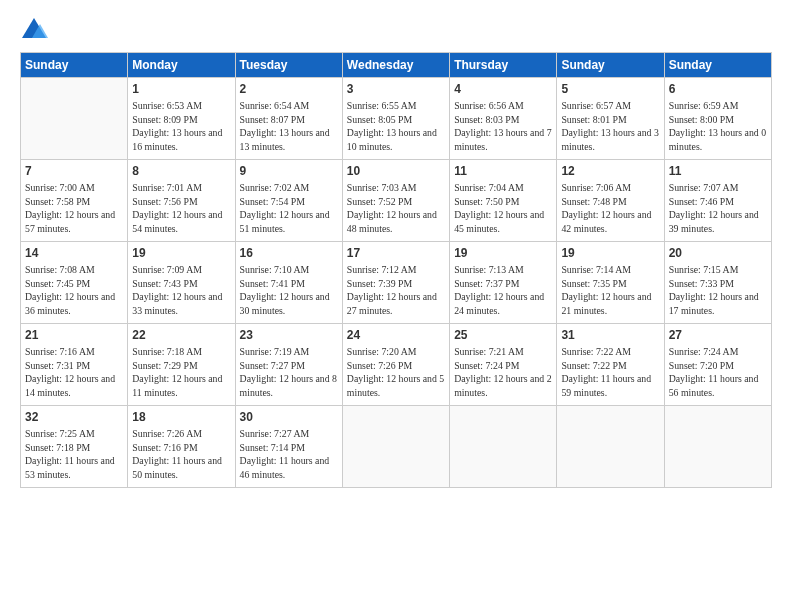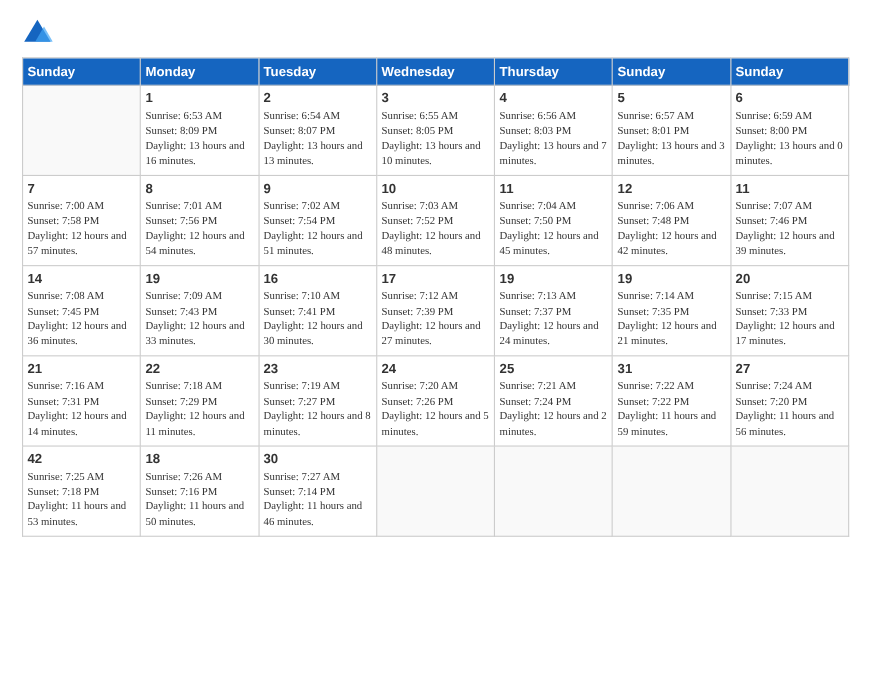--- a/index.html
+++ b/index.html
@@ -243,21 +243,21 @@
             <span class="day-num">31</span>
             <div class="day-info">Sunrise: 7:22 AM<br>Sunset: 7:22 PM<br>Daylight: 11 hours and 59 minutes.</div>
           </td>
           <td>
             <span class="day-num">27</span>
             <div class="day-info">Sunrise: 7:24 AM<br>Sunset: 7:20 PM<br>Daylight: 11 hours and 56 minutes.</div>
           </td>
         </tr>
         <tr>
           <td>
-            <span class="day-num">42</span>
+            <span class="day-num">32</span>
             <div class="day-info">Sunrise: 7:25 AM<br>Sunset: 7:18 PM<br>Daylight: 11 hours and 53 minutes.</div>
           </td>
           <td>
             <span class="day-num">18</span>
             <div class="day-info">Sunrise: 7:26 AM<br>Sunset: 7:16 PM<br>Daylight: 11 hours and 50 minutes.</div>
           </td>
           <td>
             <span class="day-num">30</span>
             <div class="day-info">Sunrise: 7:27 AM<br>Sunset: 7:14 PM<br>Daylight: 11 hours and 46 minutes.</div>
           </td>

